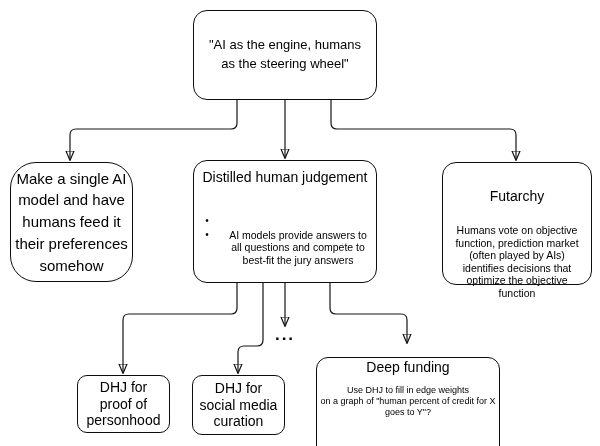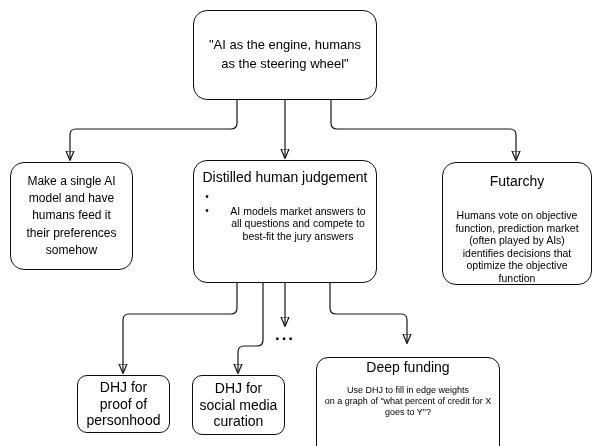--- a/index.html
+++ b/index.html
@@ -21,28 +21,28 @@
     border: 1.4px solid #0d0d0d;
     border-radius: 14px;
     display: flex;
     flex-direction: column;
     align-items: center;
     justify-content: center;
     text-align: center;
   }
   .ml { white-space: pre; }
   .node-root { left: 193px; top: 10px; width: 184px; height: 90px; font-size: 13px; line-height: 1.45; }
-  .node-single { left: 10px; top: 162px; width: 123px; height: 108px; font-size: 12px; line-height: 1.45; }
-  .node-dhj { left: 193px; top: 160px; width: 184px; height: 123px; justify-content: flex-start; padding-top: 7px; }
+  .node-single { left: 10px; top: 162px; width: 123px; height: 120px; font-size: 15px; line-height: 1.45; border-radius: 26px; }
+  .node-dhj { left: 193px; top: 160px; width: 184px; height: 123px; justify-content: flex-start; padding-top: 7px; gap: 24px; }
   .node-dhj .title { font-size: 14px; line-height: 1.3; }
   .bullets { margin-top: 5px; width: 100%; font-size: 10.5px; line-height: 1.18; }
   .bullet { display: flex; align-items: flex-start; margin-bottom: 2px; }
   .dot { flex: none; width: 26px; text-align: center; font-size: 10px; }
   .btxt { flex: 1; text-align: center; }
-  .node-futarchy { left: 442px; top: 162px; width: 150px; height: 123px; justify-content: flex-end; padding-top: 11px; }
+  .node-futarchy { left: 442px; top: 162px; width: 150px; height: 123px; justify-content: space-between; padding-top: 24px; }
   .node-futarchy .title { font-size: 14px; line-height: 1.3; }
   .node-futarchy .body { margin-top: 19px; font-size: 10.5px; line-height: 1.19; }
   .node-proof { left: 77px; top: 375px; width: 93px; height: 58px; font-size: 14px; line-height: 1.17; border-radius: 10px; }
   .node-social { left: 192px; top: 375px; width: 93px; height: 60px; font-size: 14px; line-height: 1.17; border-radius: 10px; }
   .node-deep { left: 316px; top: 345px; width: 184px; height: 108px; justify-content: flex-start; border-radius: 12px; margin-top: 12px; }
   .node-deep .title { font-size: 14px; line-height: 1.3; }
   .node-deep .body { margin-top: 9px; font-size: 9px; line-height: 1.2; }
   .ellipsis {
     position: absolute;
     left: 264px; top: 326px; width: 42px; height: 20px;
@@ -84,21 +84,21 @@
   </div>
 
   <div class="box node-dhj">
     <div class="title">Distilled human judgement</div>
     <div class="bullets">
       <div class="bullet">
         <span class="dot">•</span>
       </div>
       <div class="bullet">
         <span class="dot">•</span>
-        <span class="ml btxt">AI models market answers to
+        <span class="ml btxt">AI models provide answers to
 all questions and compete to
 best-fit the jury answers</span>
       </div>
     </div>
   </div>
 
   <div class="box node-futarchy">
     <div class="title">Futarchy</div>
     <div class="ml body">Humans vote on objective
 function, prediction market
@@ -116,19 +116,19 @@
 
   <div class="box node-social">
     <div class="ml">DHJ for
 social media
 curation</div>
   </div>
 
   <div class="box node-deep">
     <div class="title">Deep funding</div>
     <div class="ml body">Use DHJ to fill in edge weights
-on a graph of "what percent of credit for X
+on a graph of "human percent of credit for X
 goes to Y"?</div>
   </div>
 
   <div class="ellipsis">...</div>
 
 </div>
 
 </body></html>

